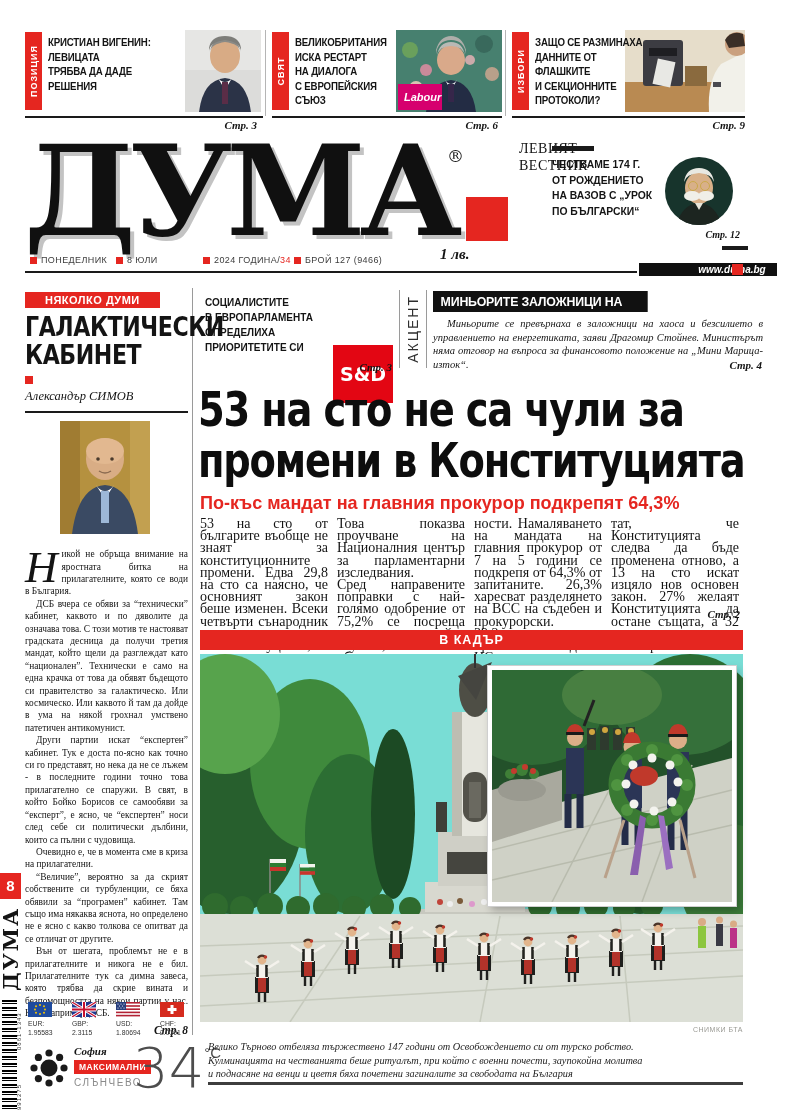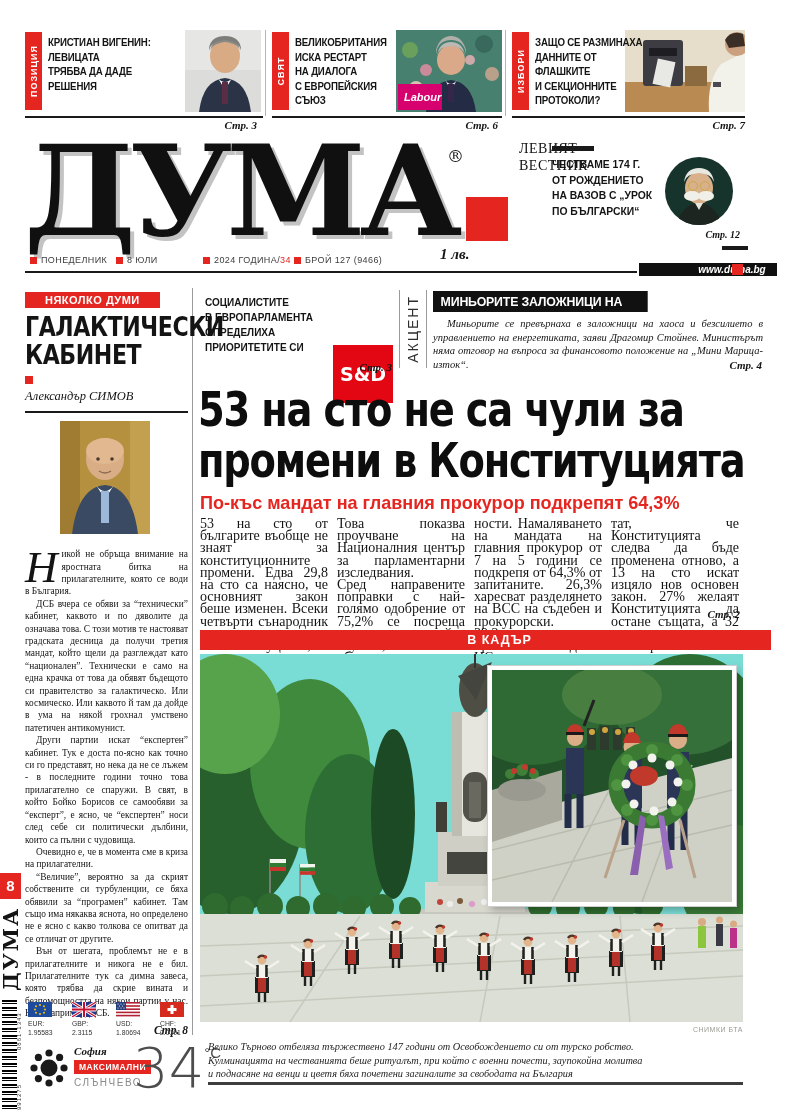--- a/index.html
+++ b/index.html
@@ -96,21 +96,21 @@
   
   .headline{position:absolute;left:198px;top:384px;font-family:"DejaVu Sans",sans-serif;font-weight:800;
     font-size:48px;line-height:1.06;letter-spacing:-1.5px;transform:scaleX(.8);transform-origin:0 0;
     width:125%;color:#0d0d0d;}
   .subhead{position:absolute;left:200px;top:492px;font-size:19px;font-weight:600;color:#e52620;
     transform:scaleX(.95);transform-origin:0 0;}
   .col{position:absolute;top:518px;width:128px;font-family:"Liberation Serif",serif;font-size:14px;
     line-height:12.2px;text-align:justify;}
   .leadpage{position:absolute;left:650px;top:608px;width:90px;}
   .kadarbar{position:absolute;left:200px;top:630px;width:543px;height:20px;background:#e52620;
-    color:#fff;font-weight:bold;font-size:12.5px;letter-spacing:1px;text-align:center;line-height:20px;padding-left:28px;}
+    color:#fff;font-weight:bold;font-size:12.5px;letter-spacing:1px;text-align:center;line-height:20px;}
   
   .mainphoto{position:absolute;left:200px;top:654px;width:543px;height:368px;}
   .inset{position:absolute;left:488px;top:666px;width:248px;height:240px;border:4px solid #fff;
     box-shadow:0 0 0 1px #cfcfcf,3px 4px 8px rgba(0,0,0,.28);box-sizing:border-box;background:#23512a;}
   .credit{position:absolute;left:623px;top:1026px;width:120px;text-align:right;font-size:7px;
     color:#9a9a94;letter-spacing:.5px;}
   .caption{position:absolute;left:208px;top:1040px;width:445px;font-family:"Liberation Serif",serif;
     font-style:italic;font-size:10.3px;line-height:13.5px;color:#1e1e1e;}
   .caprule{position:absolute;left:208px;top:1082px;width:535px;height:3px;background:#3d3d3d;}
   .mainsep{position:absolute;left:192px;top:288px;width:1px;height:747px;background:#9a9a9a;}
@@ -189,21 +189,21 @@
       <rect x="60" y="36" width="22" height="20" fill="#8a6a3e"></rect>
       <path d="M120 82 L84 82 Q82 50 96 34 L120 22 Z" fill="#f2f1ea"></path>
       <circle cx="112" cy="14" r="12" fill="#caa07e"></circle>
           <path d="M100 10 Q106 0 118 4 L120 16 L104 18 Z" fill="#3a2e26"></path>
       <rect x="88" y="52" width="8" height="5" fill="#4a4a50"></rect>
         </svg>
     </div>
   </div>
   <div class="pageref" style="left:25px;top:119px;width:232px;">Стр. 3</div>
   <div class="pageref" style="left:272px;top:119px;width:226px;">Стр. 6</div>
-  <div class="pageref" style="left:512px;top:119px;width:233px;">Стр. 7</div>
+  <div class="pageref" style="left:512px;top:119px;width:233px;">Стр. 9</div>
 
   <div class="logo">ДУМА</div>
   <div class="reg">®</div>
   <div class="tagline pl">ЛЕВИЯТ
 ВЕСТНИК</div>
   <div class="brandsq"></div>
   <div class="price">1 лв.</div>
 
   <div class="dlitem" style="left:30px;"><i class="sq"></i><span>ПОНЕДЕЛНИК</span></div>
   <div class="dlitem" style="left:116px;"><i class="sq"></i><span>8 ЮЛИ</span></div>

